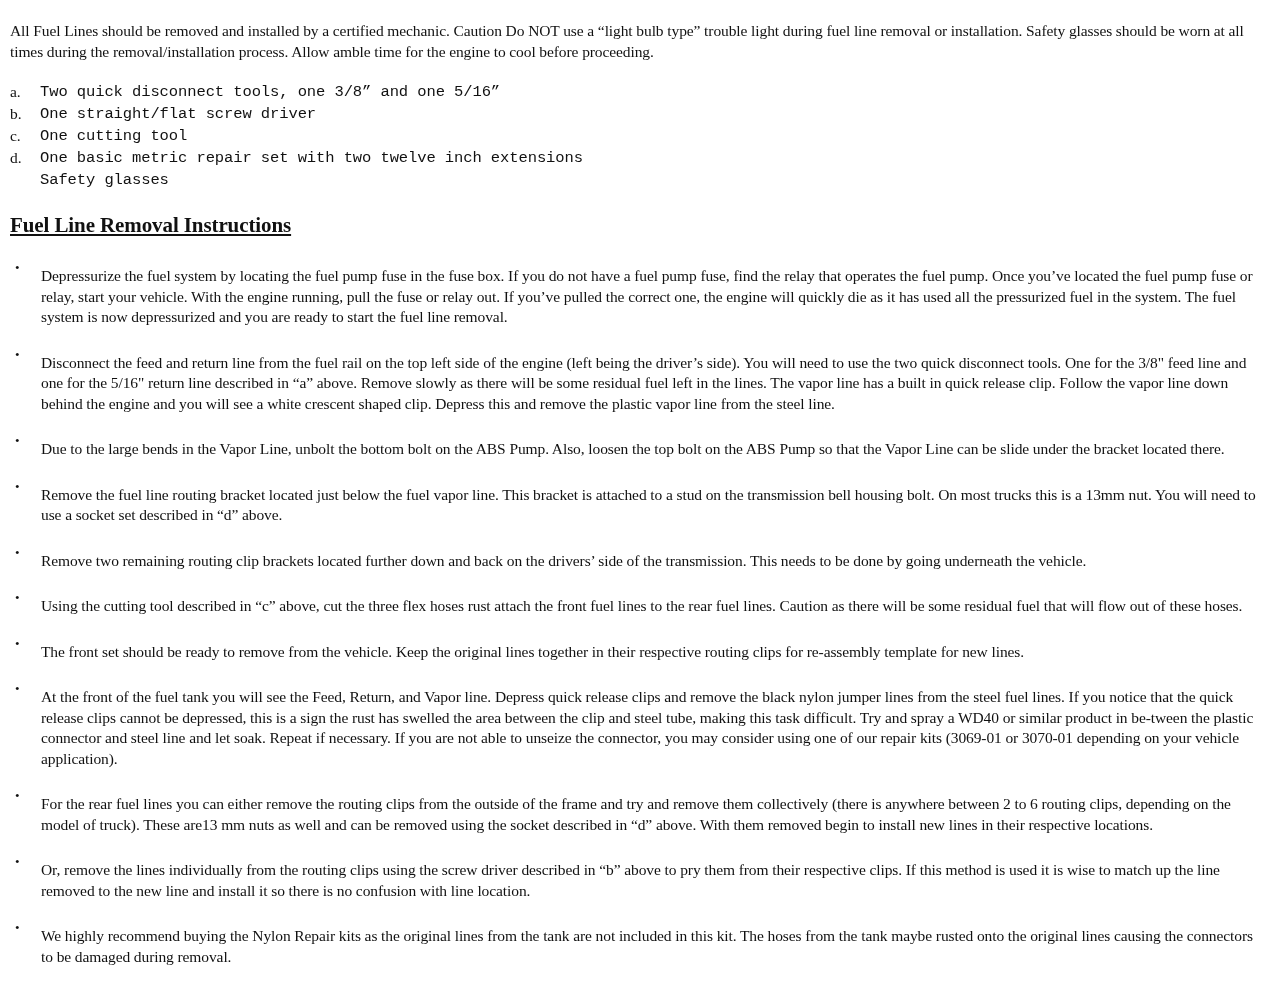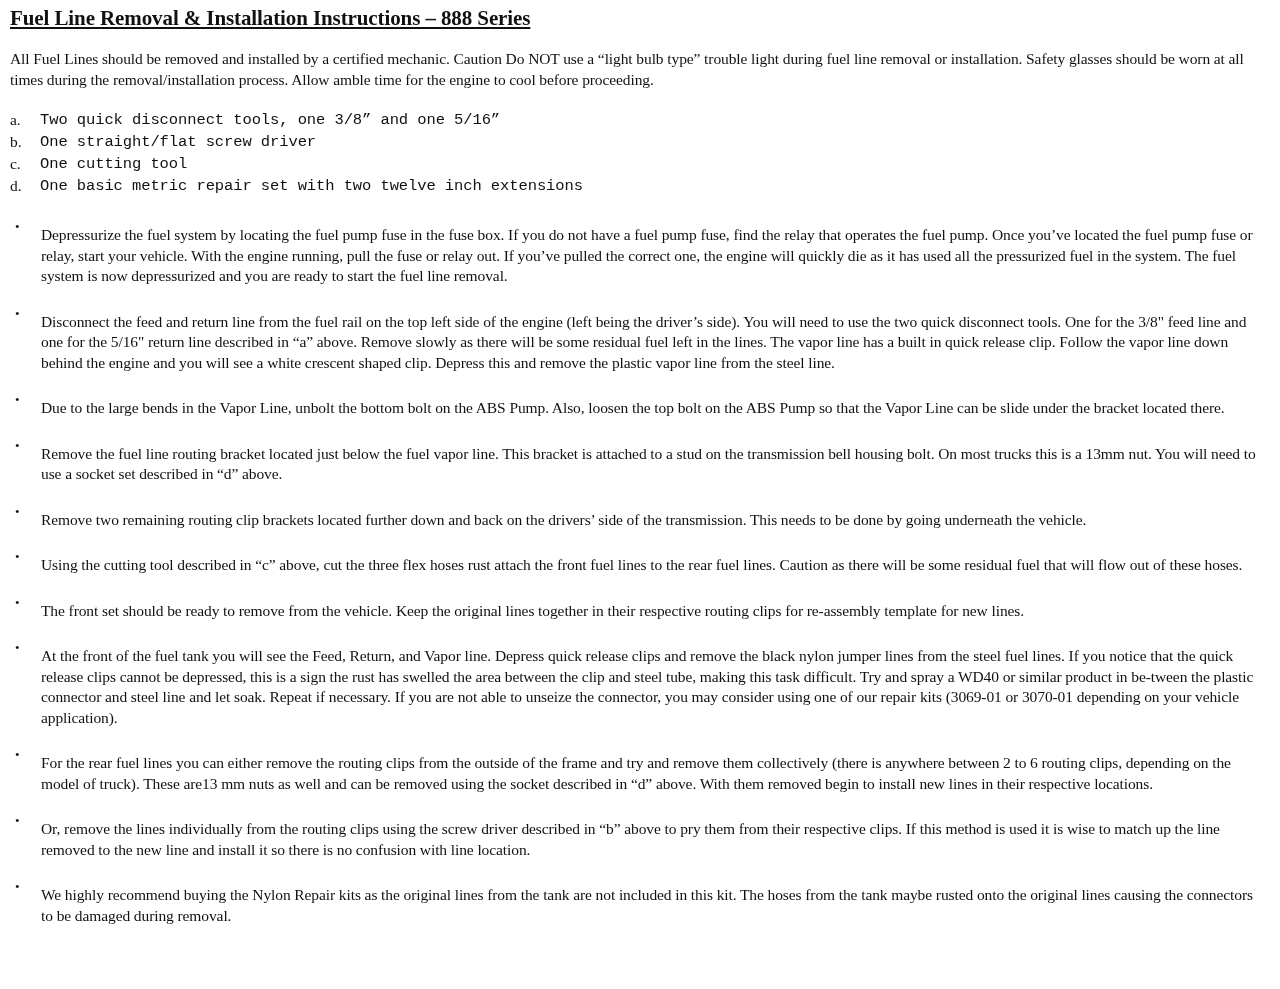--- a/index.html
+++ b/index.html
@@ -74,21 +74,20 @@
   .step-text {
     flex: 1;
     margin-top: 8px;
   }
 </style>
 </head>
 <body>
 
 <div class="page">
 
-  <h1 class="doc-title">Fuel Line Removal &amp; Installation Instructions – 888 Series</h1>
 
   <p class="intro">All Fuel Lines should be removed and installed by a certified mechanic. Caution Do NOT use a “light bulb type” trouble light during fuel line removal or installation. Safety glasses should be worn at all times during the removal/installation process. Allow amble time for the engine to cool before proceeding.</p>
 
 
   <ul class="tools-list">
     <li class="tool-item">
       <span class="tool-label">a.</span>
       <span class="tool-text">Two quick disconnect tools, one 3/8” and one 5/16”</span>
     </li>
     <li class="tool-item">
@@ -96,22 +95,27 @@
       <span class="tool-text">One straight/flat screw driver</span>
     </li>
     <li class="tool-item">
       <span class="tool-label">c.</span>
       <span class="tool-text">One cutting tool</span>
     </li>
     <li class="tool-item">
       <span class="tool-label">d.</span>
       <span class="tool-text">One basic metric repair set with two twelve inch extensions</span>
     </li>
+    <li class="tool-item">
+      <span class="tool-label"></span>
+      <span class="tool-text">Safety glasses</span>
+    </li>
   </ul>
 
+  <h2 class="section-heading">Fuel Line Removal Instructions</h2>
 
   <ul class="steps">
     <li class="step">
       <span class="bullet">•</span>
       <span class="step-text">Depressurize the fuel system by locating the fuel pump fuse in the fuse box. If you do not have a fuel pump fuse, find the relay that operates the fuel pump. Once you’ve located the fuel pump fuse or relay, start your vehicle. With the engine running, pull the fuse or relay out. If you’ve pulled the correct one, the engine will quickly die as it has used all the pressurized fuel in the system. The fuel system is now depressurized and you are ready to start the fuel line removal.</span>
     </li>
     <li class="step">
       <span class="bullet">•</span>
       <span class="step-text">Disconnect the feed and return line from the fuel rail on the top left side of the engine (left being the driver’s side). You will need to use the two quick disconnect tools. One for the 3/8" feed line and one for the 5/16" return line described in “a” above. Remove slowly as there will be some residual fuel left in the lines. The vapor line has a built in quick release clip. Follow the vapor line down behind the engine and you will see a white crescent shaped clip. Depress this and remove the plastic vapor line from the steel line.</span>
     </li>

